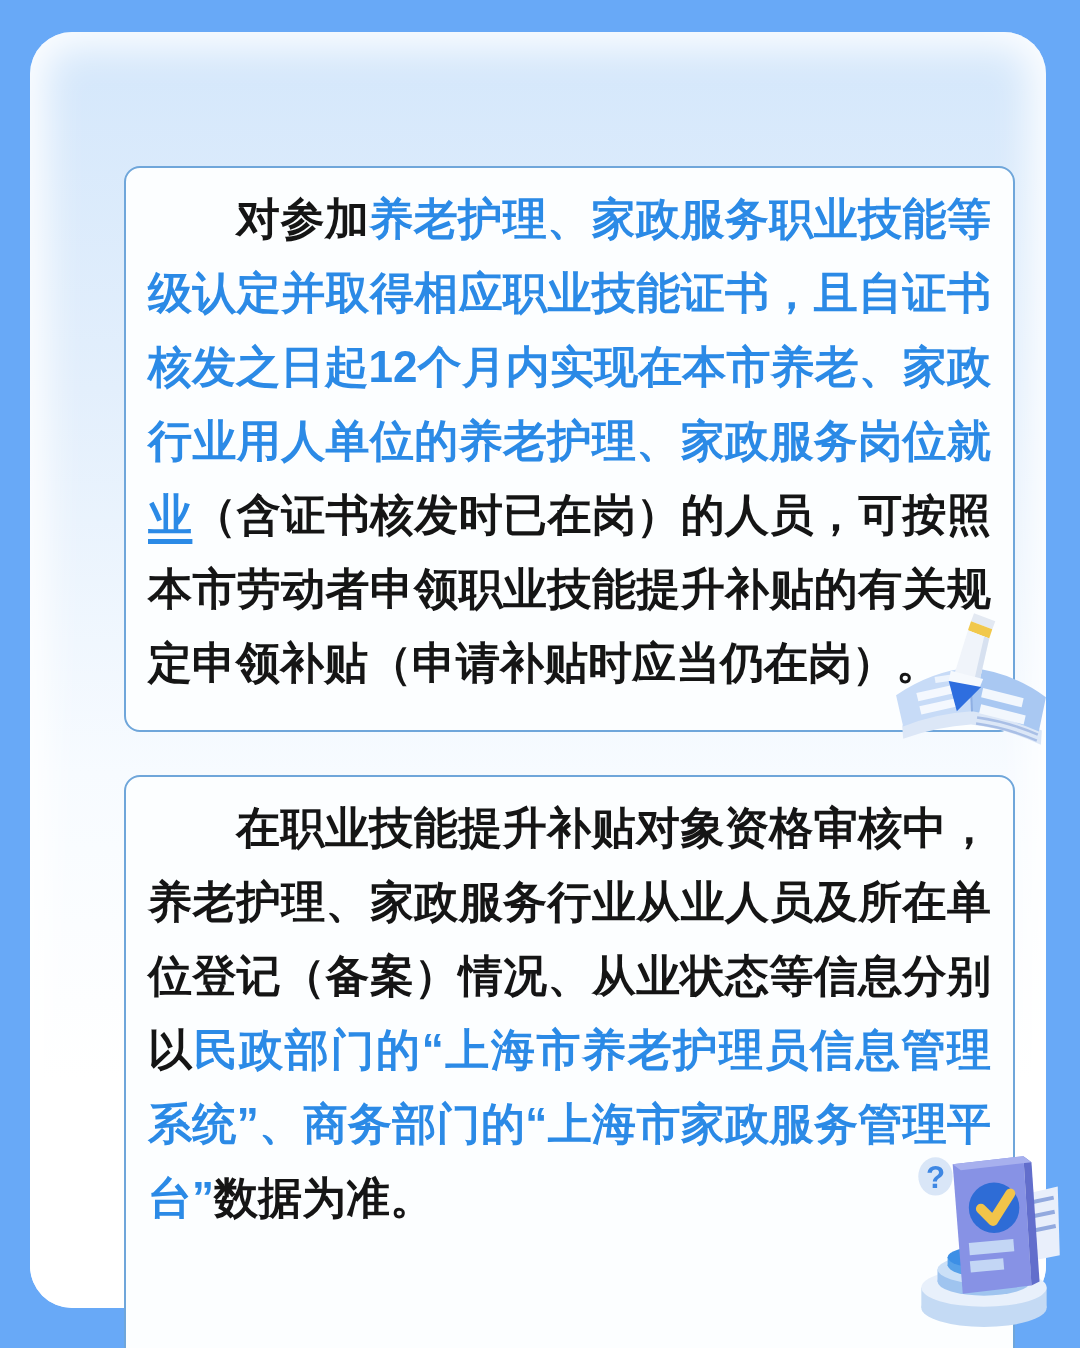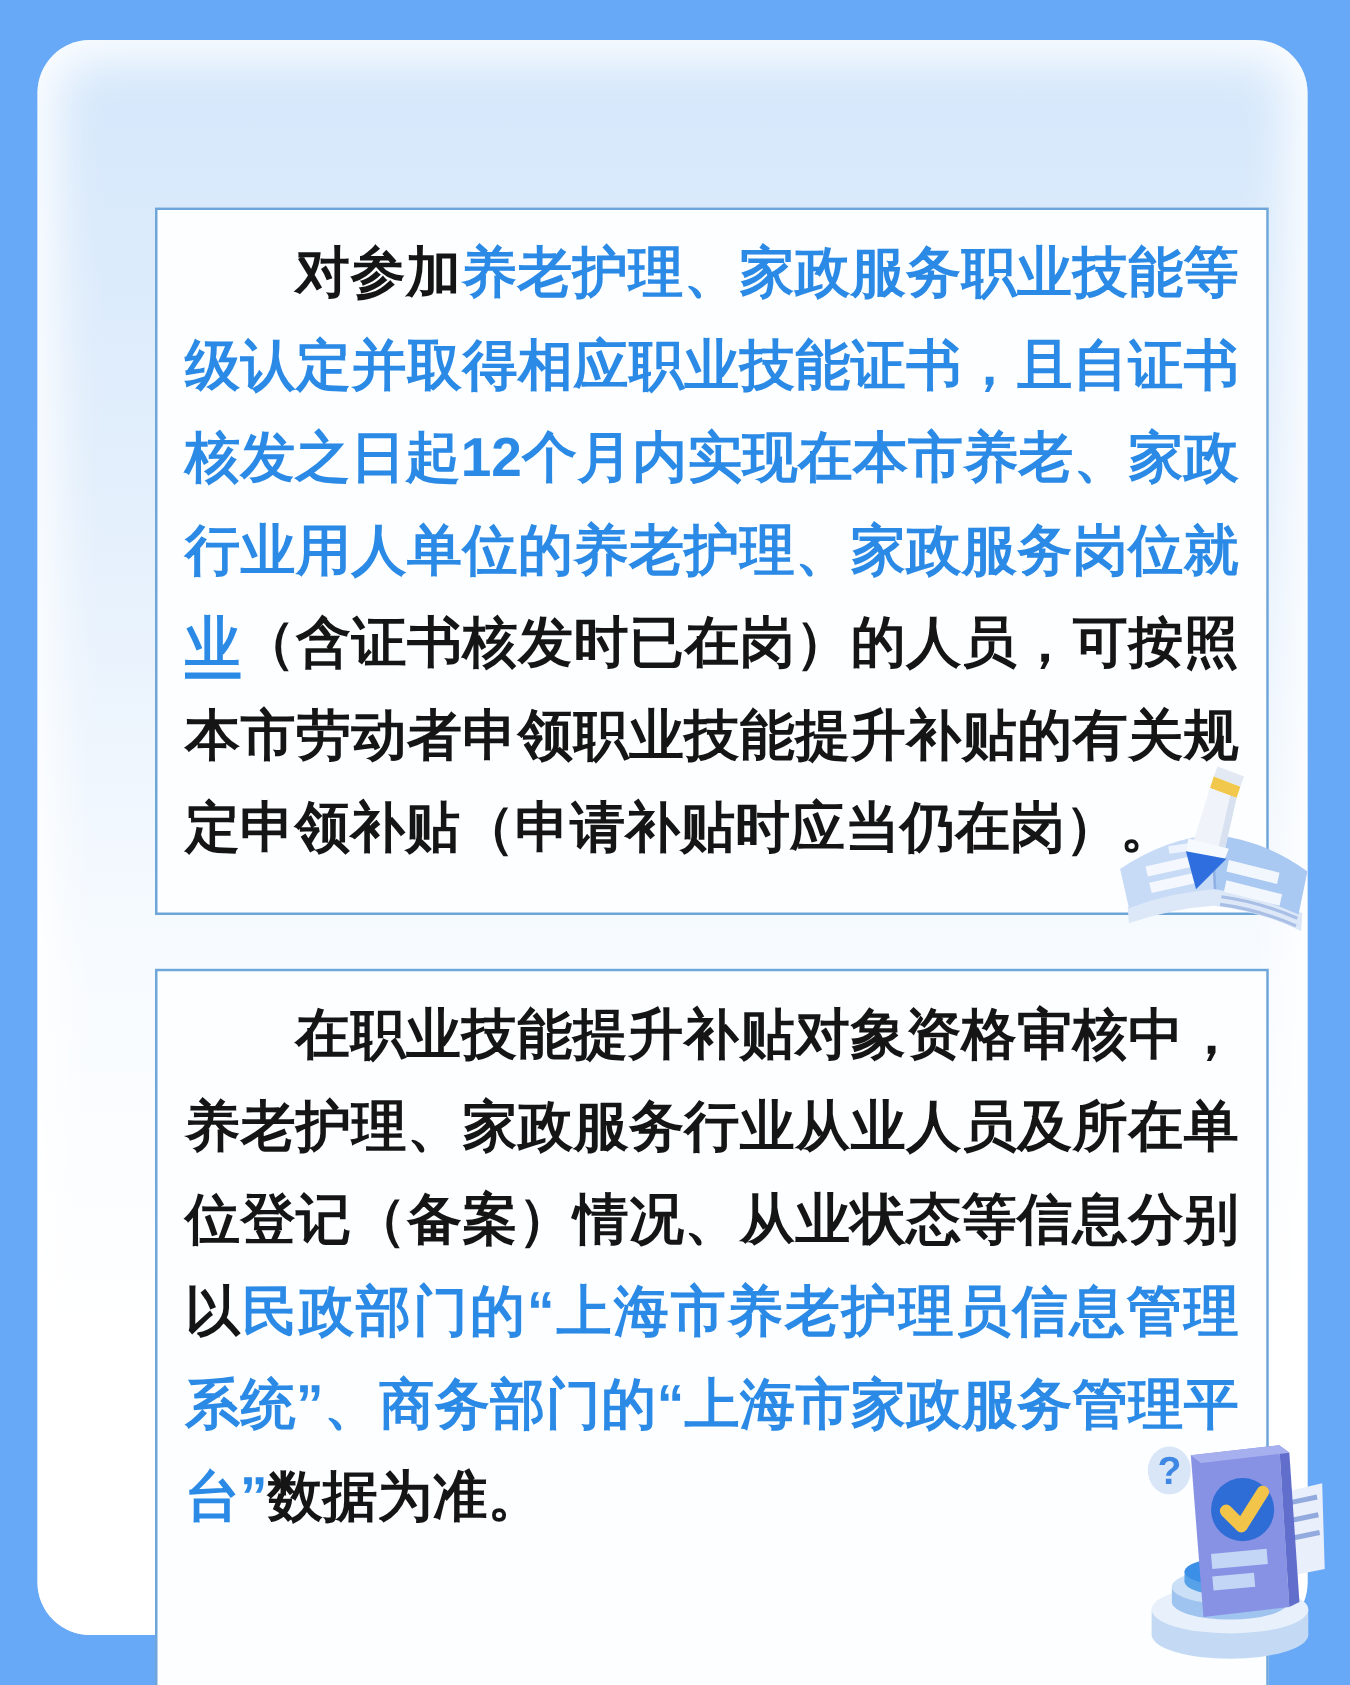--- a/index.html
+++ b/index.html
@@ -21,21 +21,21 @@
     position:absolute;left:30px;top:32px;width:1016px;height:1276px;
     border-radius:42px;
     background:linear-gradient(180deg,var(--panel_blue_top) 0%,#E3EFFC 28%,#F7FBFF 58%,#FFFFFF 82%,#FFFFFF 100%);
     box-shadow:inset 0 0 38px 16px rgba(255,255,255,.92);
     z-index:1;
   }
   .card{
     position:absolute;left:94px;width:891px;
     background:var(--card_bg);
     border:2px solid var(--card_border);
-    border-radius:0;
+    border-radius:16px;
     padding:14px 22px 20px 22px;
     z-index:2;overflow:hidden;
   }
   .card-1{top:134px;height:566px;}
   .card-2{top:743px;height:618px;}
   .para{
     font-size:44px;line-height:74px;font-weight:600;
     color:var(--text_black);
     text-align:justify;text-justify:inter-ideograph;
     text-indent:2em;

